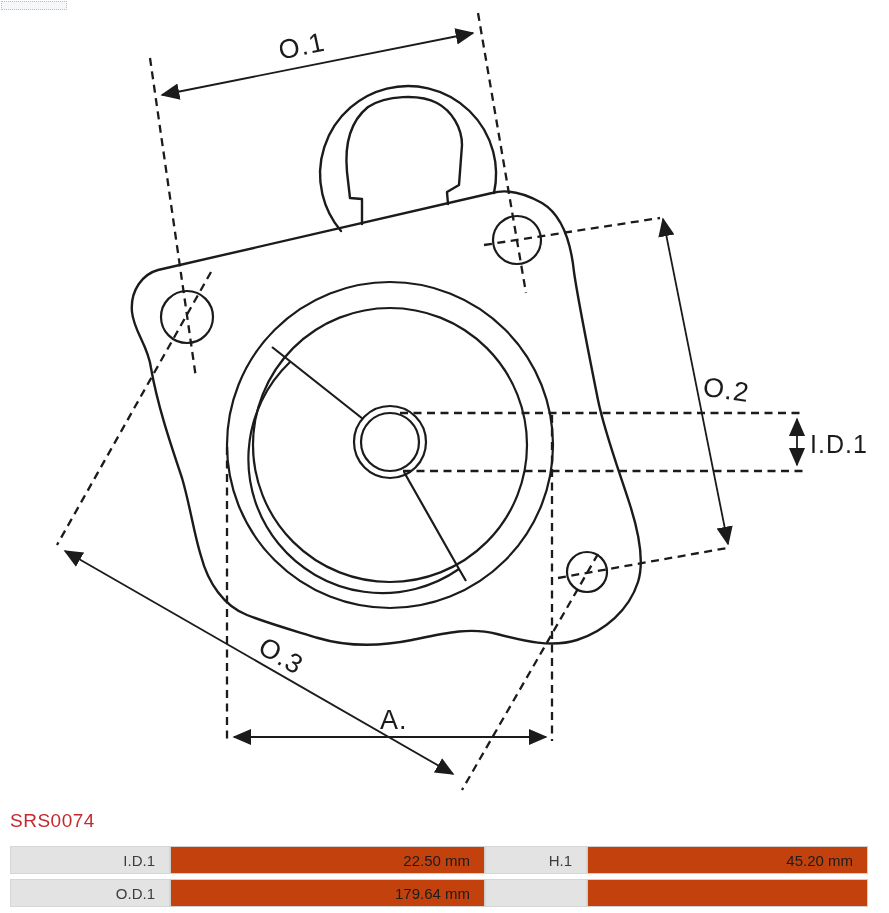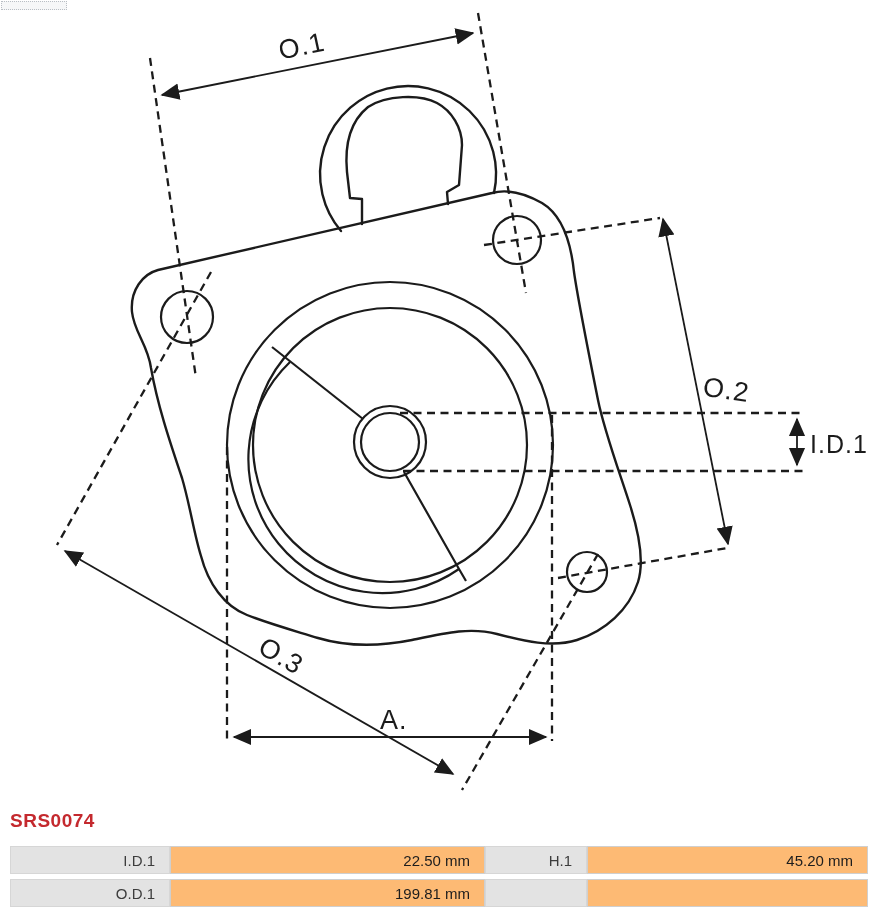--- a/index.html
+++ b/index.html
@@ -15,29 +15,29 @@
   .dim-label{
     font-family:"Liberation Sans", sans-serif;
     font-size:27px;font-weight:400;letter-spacing:1px;fill:#1b1b1b;
   }
   .dim-label-small{
     font-family:"Liberation Sans", sans-serif;
     font-size:25px;font-weight:400;letter-spacing:1px;fill:#1b1b1b;
   }
   #product-code{
     position:absolute;left:10px;top:810px;
-    font-size:19px;font-weight:700;color:#c4292e;letter-spacing:0.5px;
+    font-size:19px;font-weight:400;color:#c4292e;letter-spacing:0.5px;
   }
   #spec-table{
     position:absolute;left:10px;top:841px;width:858px;
     border-collapse:separate;border-spacing:0 5px;table-layout:fixed;
   }
   #spec-table td{
     height:26px;padding:0 14px 0 4px;border:1px solid #cfcfcf;
-    font-size:15px;text-align:right;vertical-align:middle;background:#fdba74;
+    font-size:15px;text-align:right;vertical-align:middle;background:#c2410c;
     color:#1d1d1d;white-space:nowrap;overflow:hidden;
   }
   #spec-table td.lbl{
     background:#e3e3e3;border-color:#d6d6d6;color:#3c3c3c;
   }
   #spec-table col.c-lbl1{width:160px;}
   #spec-table col.c-val1{width:315px;}
   #spec-table col.c-lbl2{width:102px;}
   #spec-table col.c-val2{width:281px;}
 </style>
@@ -137,20 +137,20 @@
     </colgroup>
     <tbody>
       <tr>
         <td class="lbl">I.D.1</td>
         <td>22.50 mm</td>
         <td class="lbl">H.1</td>
         <td>45.20 mm</td>
       </tr>
       <tr>
         <td class="lbl">O.D.1</td>
-        <td>199.81 mm</td>
+        <td>179.64 mm</td>
         <td class="lbl"></td>
         <td></td>
       </tr>
     </tbody>
   </table>
 
 </div>
 
 </body></html>

